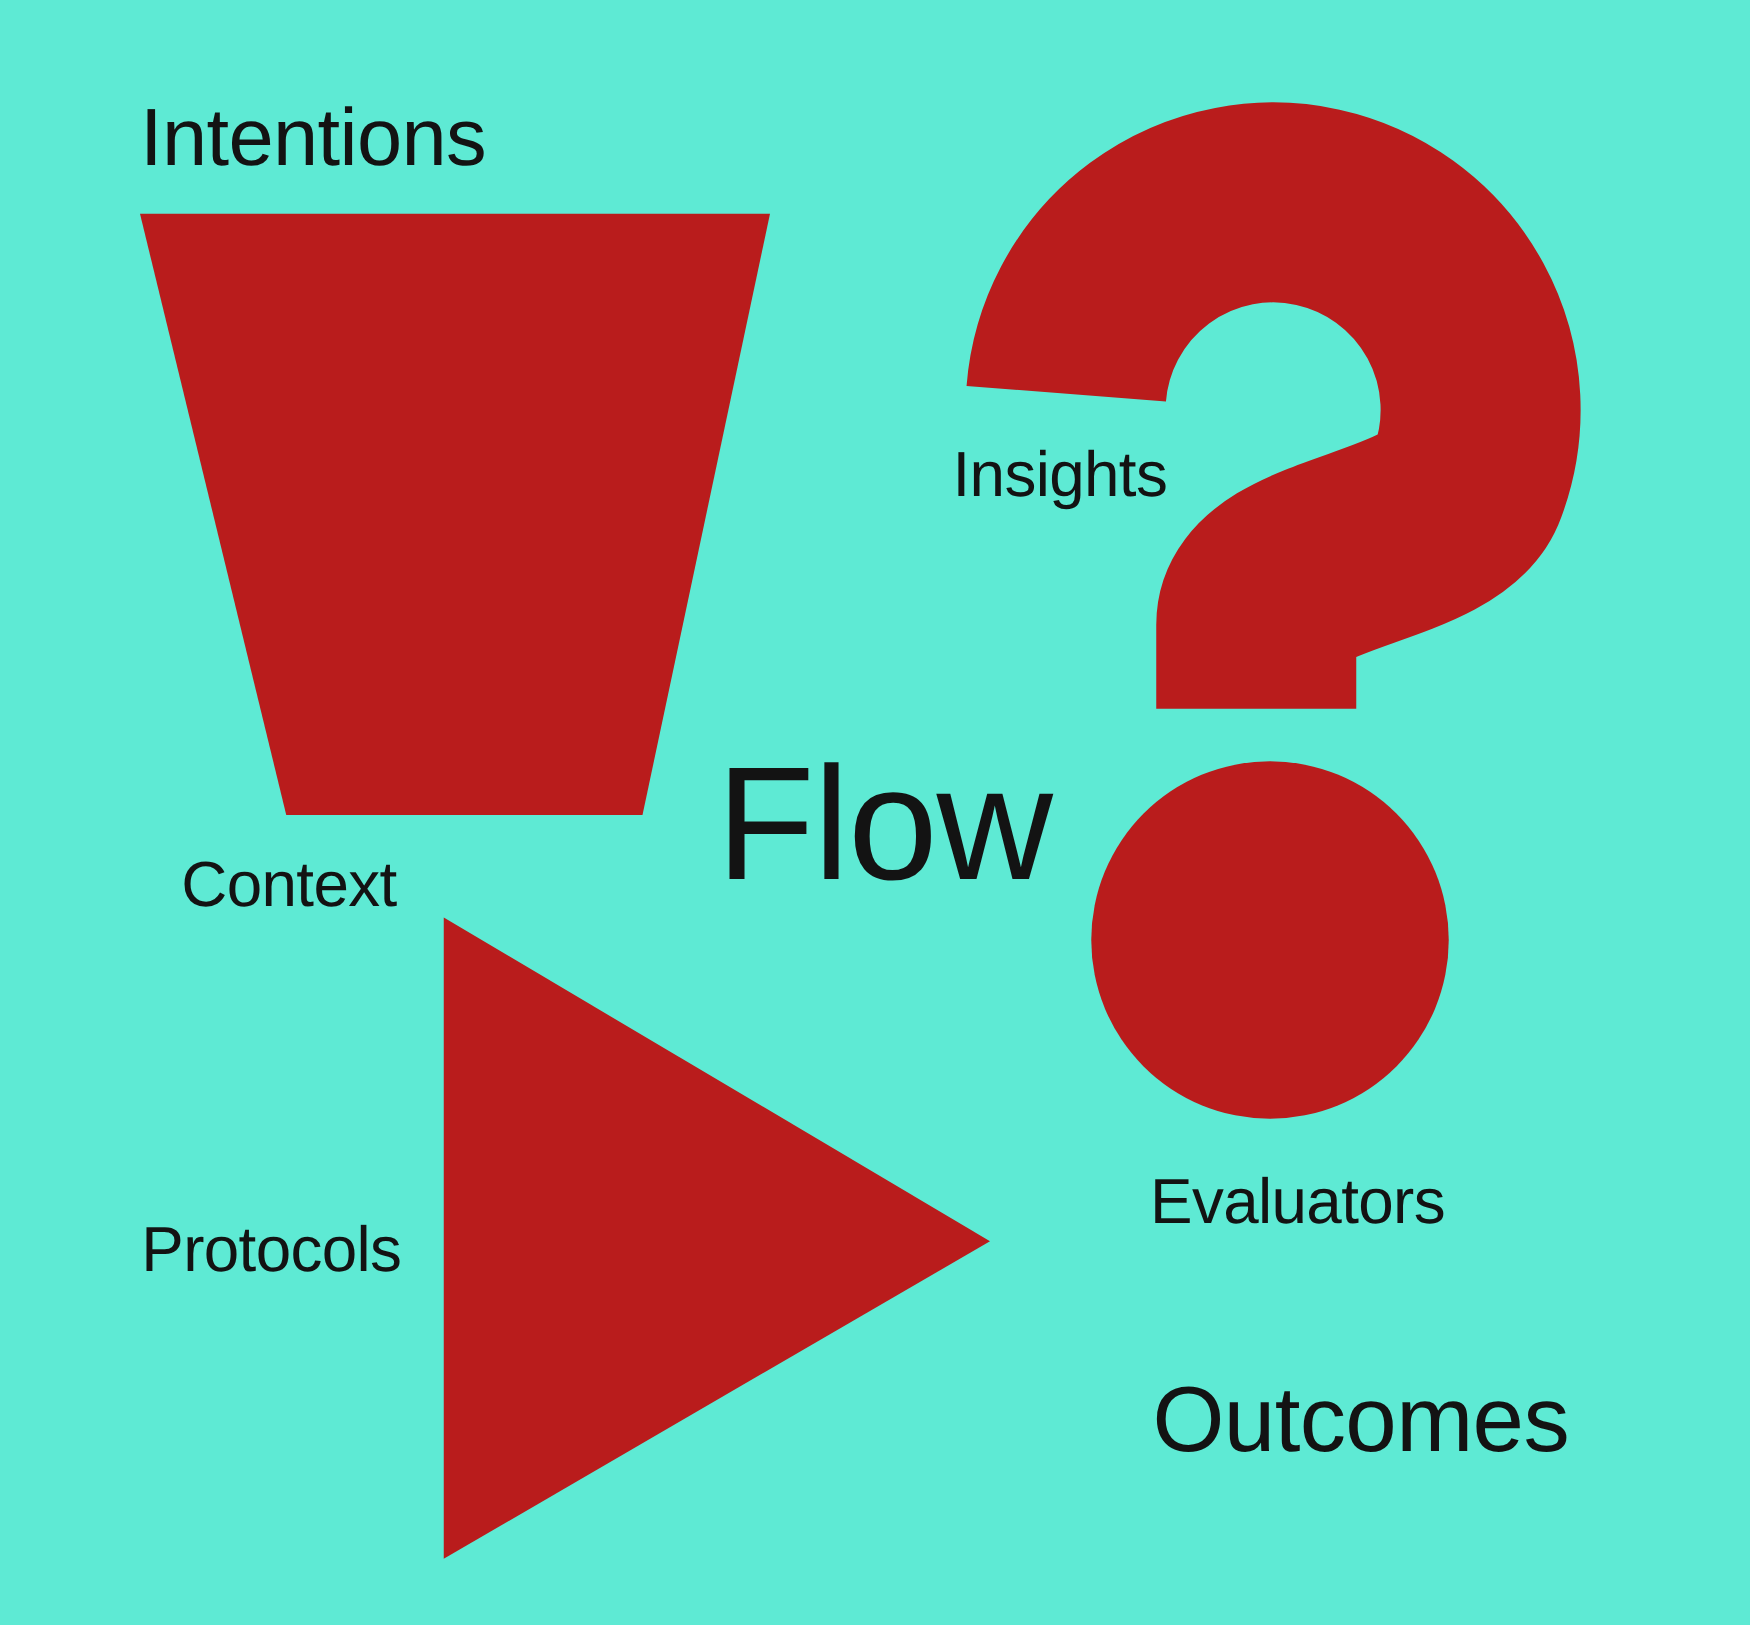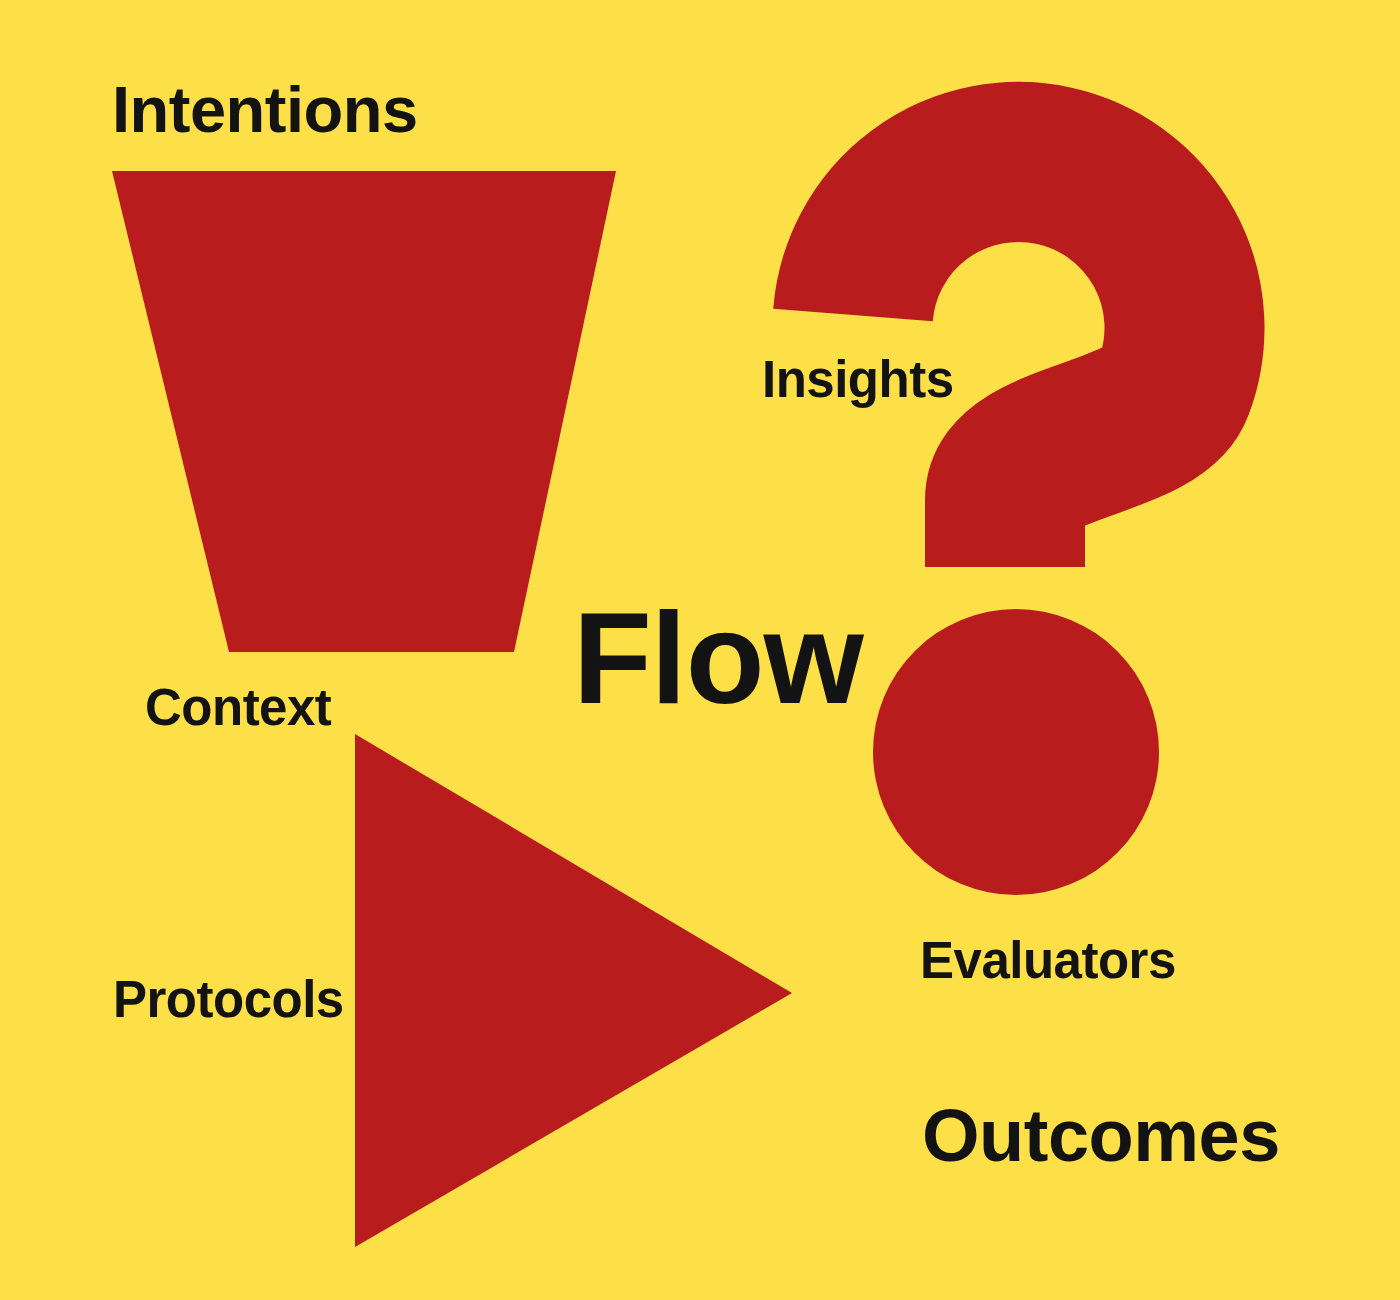--- a/index.html
+++ b/index.html
@@ -4,23 +4,22 @@
 <style>
   html, body {
     margin: 0;
     padding: 0;
     background: #ffffff;
   }
   .canvas {
     position: relative;
     width: 1400px;
     height: 1300px;
-    background: #fde047;
+    background: #5eead4;
     overflow: hidden;
-    font-weight: bold;
   }
   svg.diagram {
     position: absolute;
     left: 0;
     top: 0;
     display: block;
   }
   svg.diagram text {
     font-family: "Liberation Sans", "DejaVu Sans", sans-serif;
     fill: #131313;

